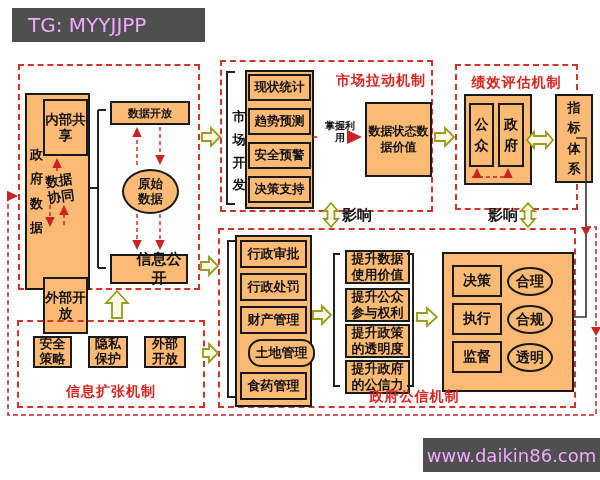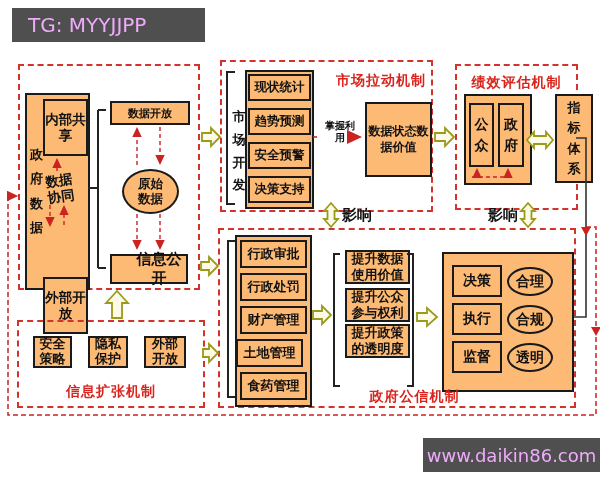--- a/index.html
+++ b/index.html
@@ -81,26 +81,27 @@
   <div class="box wrap2" style="left:69px;top:14px;width:40px;height:32px;font-size:13px;">隐私保护</div>
   <div class="box wrap2" style="left:125px;top:14px;width:42px;height:32px;font-size:13px;">外部开放</div>
   <div class="sec-title" style="left:0;right:0;bottom:5px;text-align:center;">信息扩张机制</div>
 </div>
 
 <div class="sec" style="left:218px;top:228px;width:354px;height:176px;">
   <div class="box" style="left:15px;top:5px;width:77px;height:172px;"></div>
   <div class="box" style="left:20px;top:10px;width:67px;height:28px;font-size:13px;">行政审批</div>
   <div class="box" style="left:20px;top:43px;width:67px;height:28px;font-size:13px;">行政处罚</div>
   <div class="box" style="left:20px;top:76px;width:67px;height:28px;font-size:13px;text-align:center;">财产管理</div>
-  <div class="box" style="left:16px;top:109px;width:67px;height:28px;font-size:13px;">土地管理</div>
+  <div class="box" style="left:28px;top:109px;width:67px;height:28px;font-size:13px;border-radius:13px;">土地管理</div>
   <div class="box" style="left:20px;top:142px;width:67px;height:28px;font-size:13px;">食药管理</div>
 
   <div class="box wrap2" style="left:125px;top:20px;width:65px;height:34px;font-size:13px;line-height:1.25;">提升数据使用价值</div>
   <div class="box wrap2" style="left:125px;top:58px;width:65px;height:34px;font-size:13px;line-height:1.25;">提升公众参与权利</div>
   <div class="box wrap2" style="left:125px;top:94px;width:65px;height:34px;font-size:13px;line-height:1.25;">提升政策的透明度</div>
+  <div class="box wrap2" style="left:125px;top:130px;width:65px;height:34px;font-size:13px;line-height:1.25;">提升政府的公信力</div>
 
   <div class="box" style="left:222px;top:22px;width:132px;height:140px;"></div>
   <div class="box" style="left:232px;top:35px;width:50px;height:32px;font-size:14px;">决策</div>
   <div class="box oval" style="left:287px;top:37px;width:46px;height:29px;font-size:14px;">合理</div>
   <div class="box" style="left:232px;top:73px;width:50px;height:32px;font-size:14px;">执行</div>
   <div class="box oval" style="left:287px;top:75px;width:46px;height:29px;font-size:14px;">合规</div>
   <div class="box" style="left:232px;top:111px;width:50px;height:32px;font-size:14px;">监督</div>
   <div class="box oval" style="left:287px;top:113px;width:46px;height:29px;font-size:14px;">透明</div>
 
   <div class="sec-title" style="left:35px;right:0;bottom:0px;text-align:center;">政府公信机制</div>

